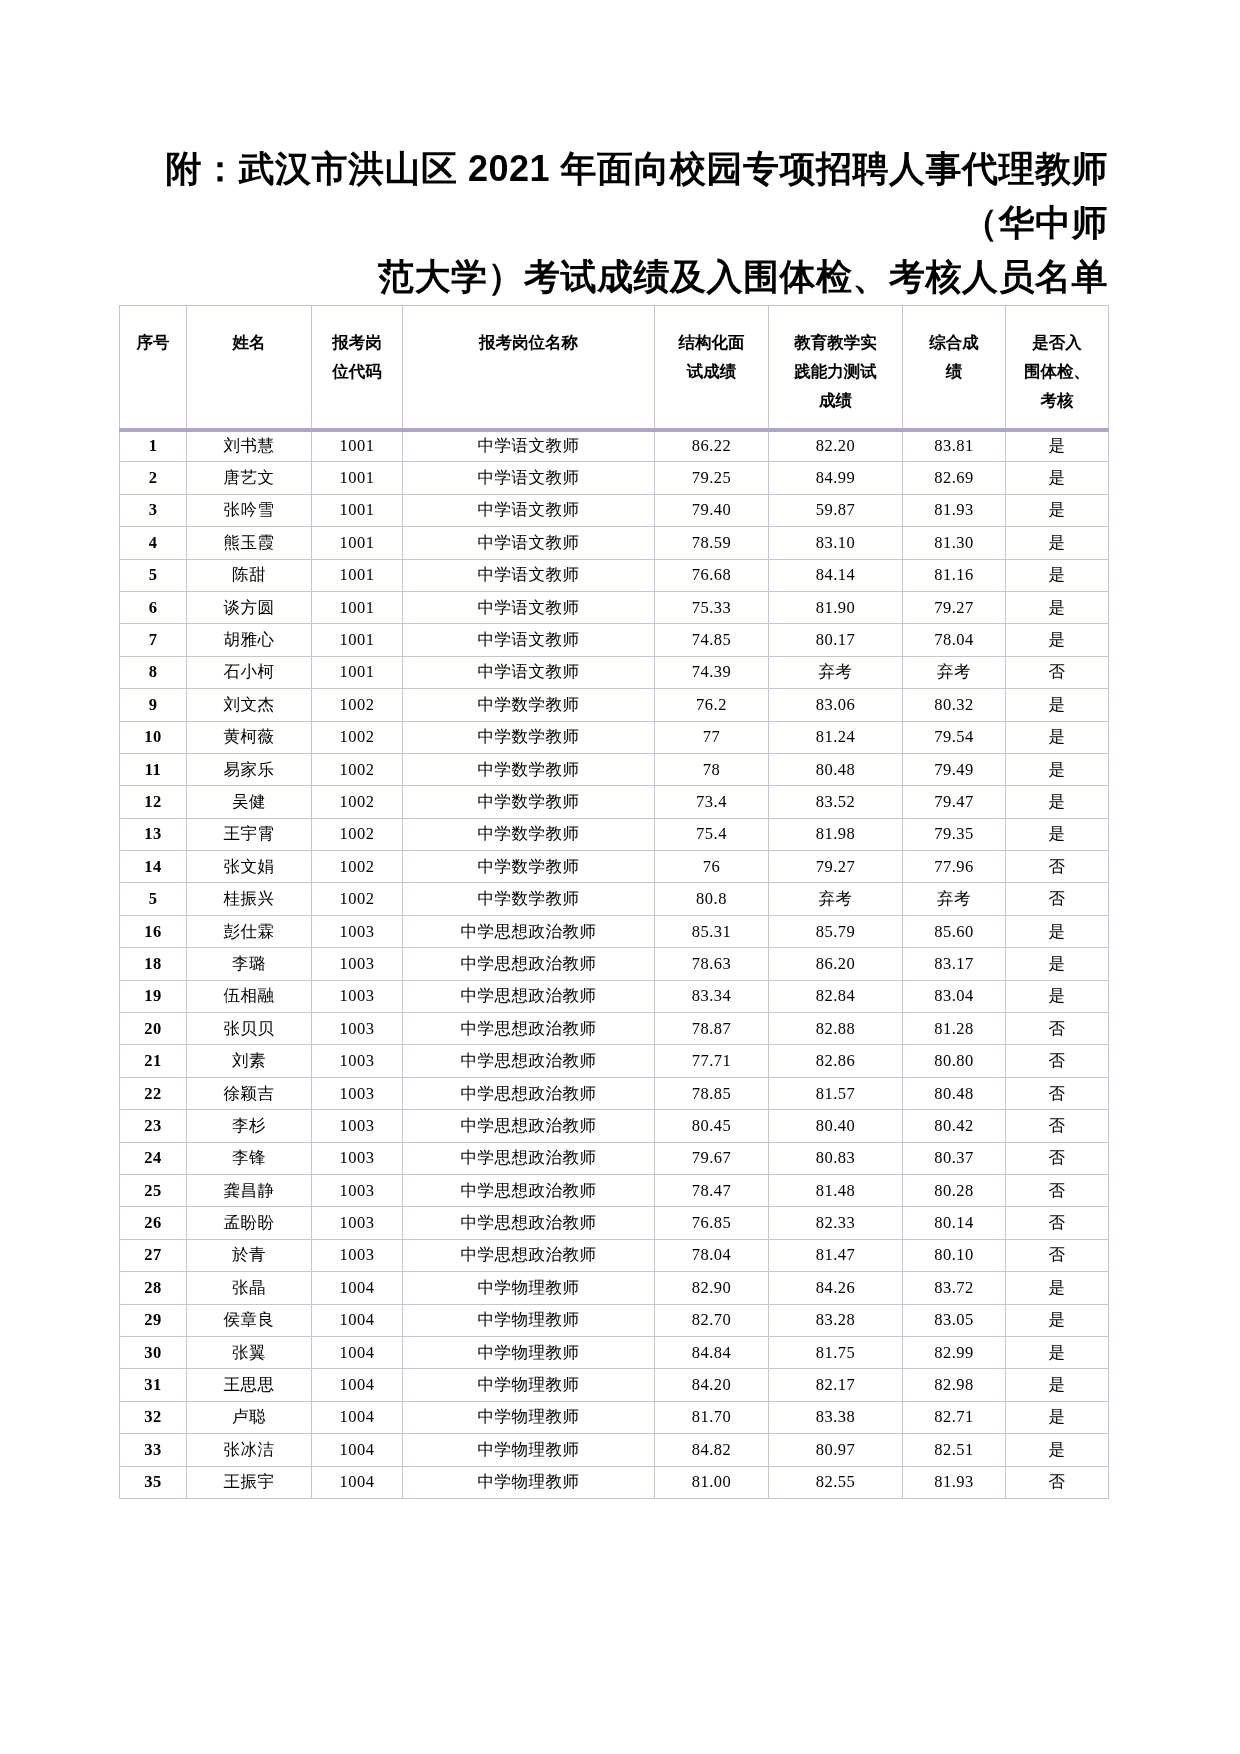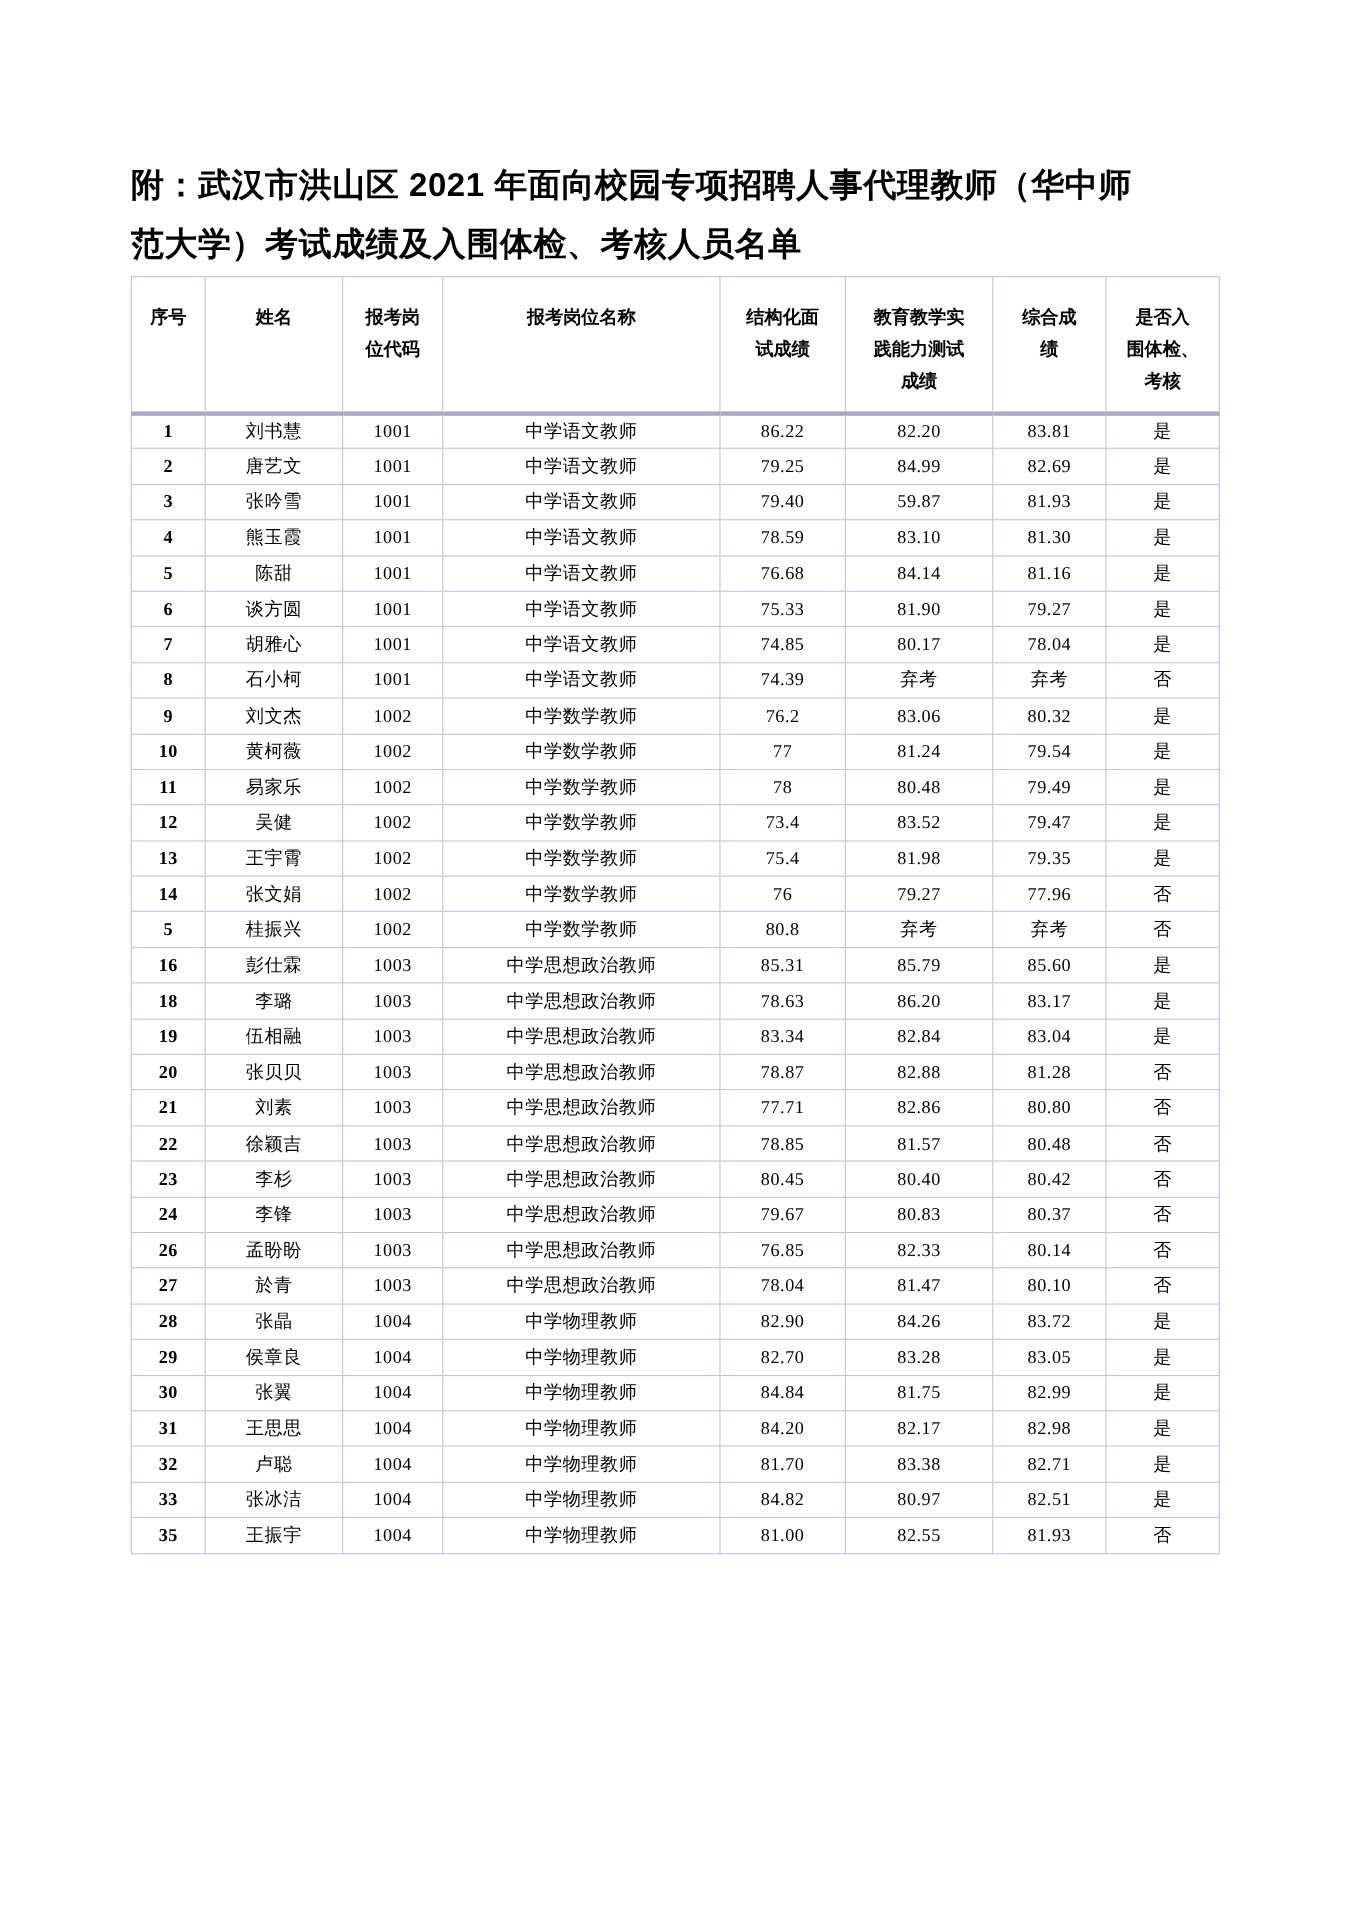--- a/index.html
+++ b/index.html
@@ -12,24 +12,24 @@
     width: 1240px;
     height: 1754px;
     background: #ffffff;
     box-sizing: border-box;
     padding-top: 142px;
     overflow: hidden;
   }
   .doc-title {
     width: 989px;
     margin: 0 auto 0 119px;
-    text-align: left;
+    text-align: right;
     font-family: "Liberation Sans", "DejaVu Sans", sans-serif;
     font-weight: bold;
-    font-size: 30px;
+    font-size: 36px;
     line-height: 54px;
     color: #000000;
     letter-spacing: 0.5px;
     white-space: pre-line;
     margin-bottom: 1px;
   }
   table.results {
     table-layout: fixed;
     border-collapse: collapse;
     width: 989px;
@@ -336,20 +336,30 @@
         <td class="seq">24</td>
         <td>李锋</td>
         <td>1003</td>
         <td>中学思想政治教师</td>
         <td>79.67</td>
         <td>80.83</td>
         <td>80.37</td>
         <td>否</td>
       </tr>
         <tr class="">
+        <td class="seq">25</td>
+        <td>龚昌静</td>
+        <td>1003</td>
+        <td>中学思想政治教师</td>
+        <td>78.47</td>
+        <td>81.48</td>
+        <td>80.28</td>
+        <td>否</td>
+      </tr>
+        <tr class="">
         <td class="seq">26</td>
         <td>孟盼盼</td>
         <td>1003</td>
         <td>中学思想政治教师</td>
         <td>76.85</td>
         <td>82.33</td>
         <td>80.14</td>
         <td>否</td>
       </tr>
         <tr class="">

